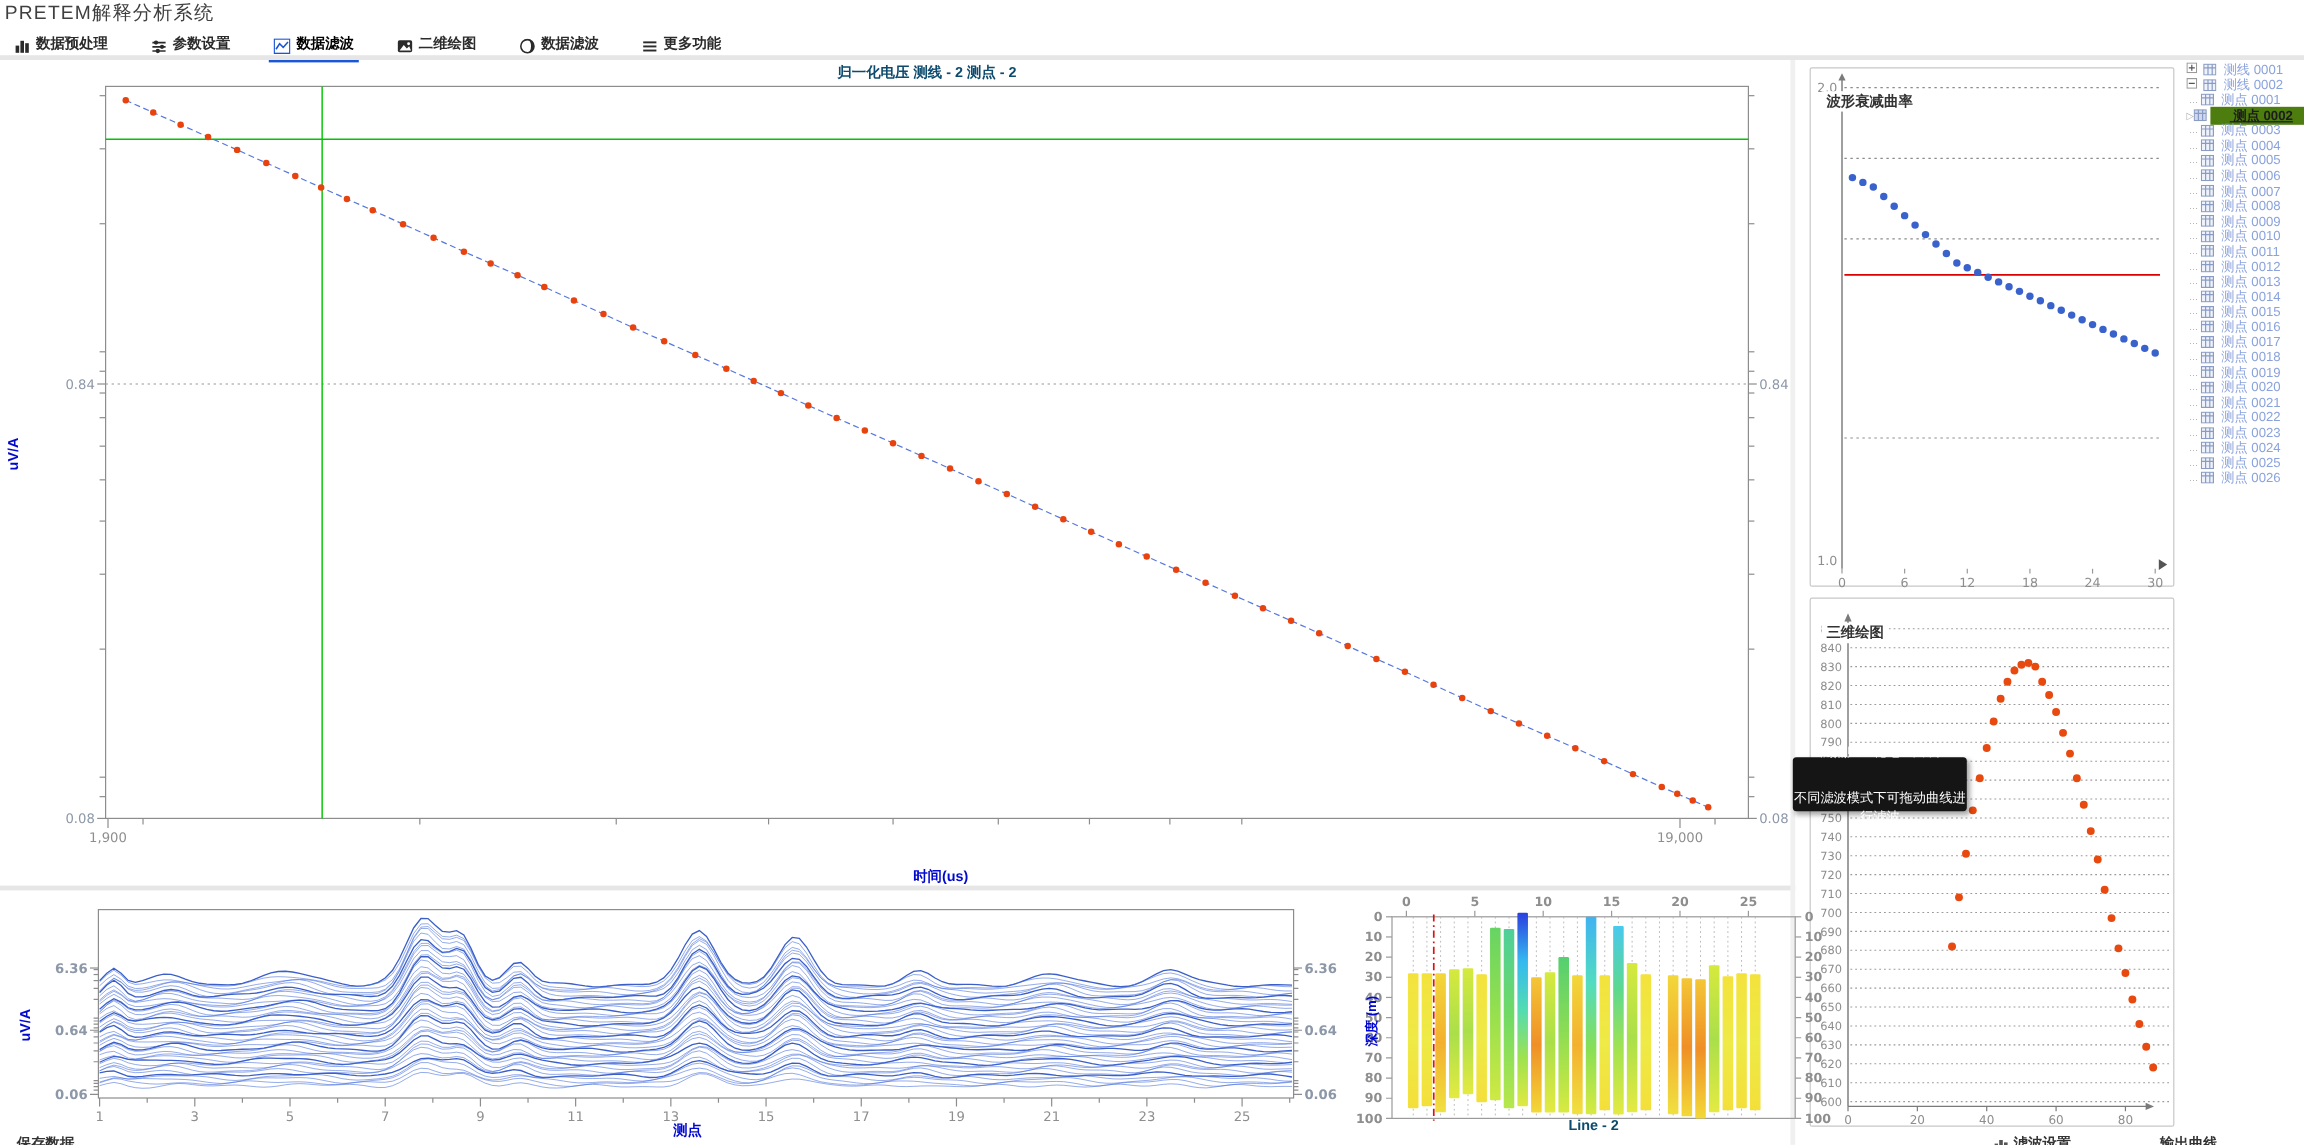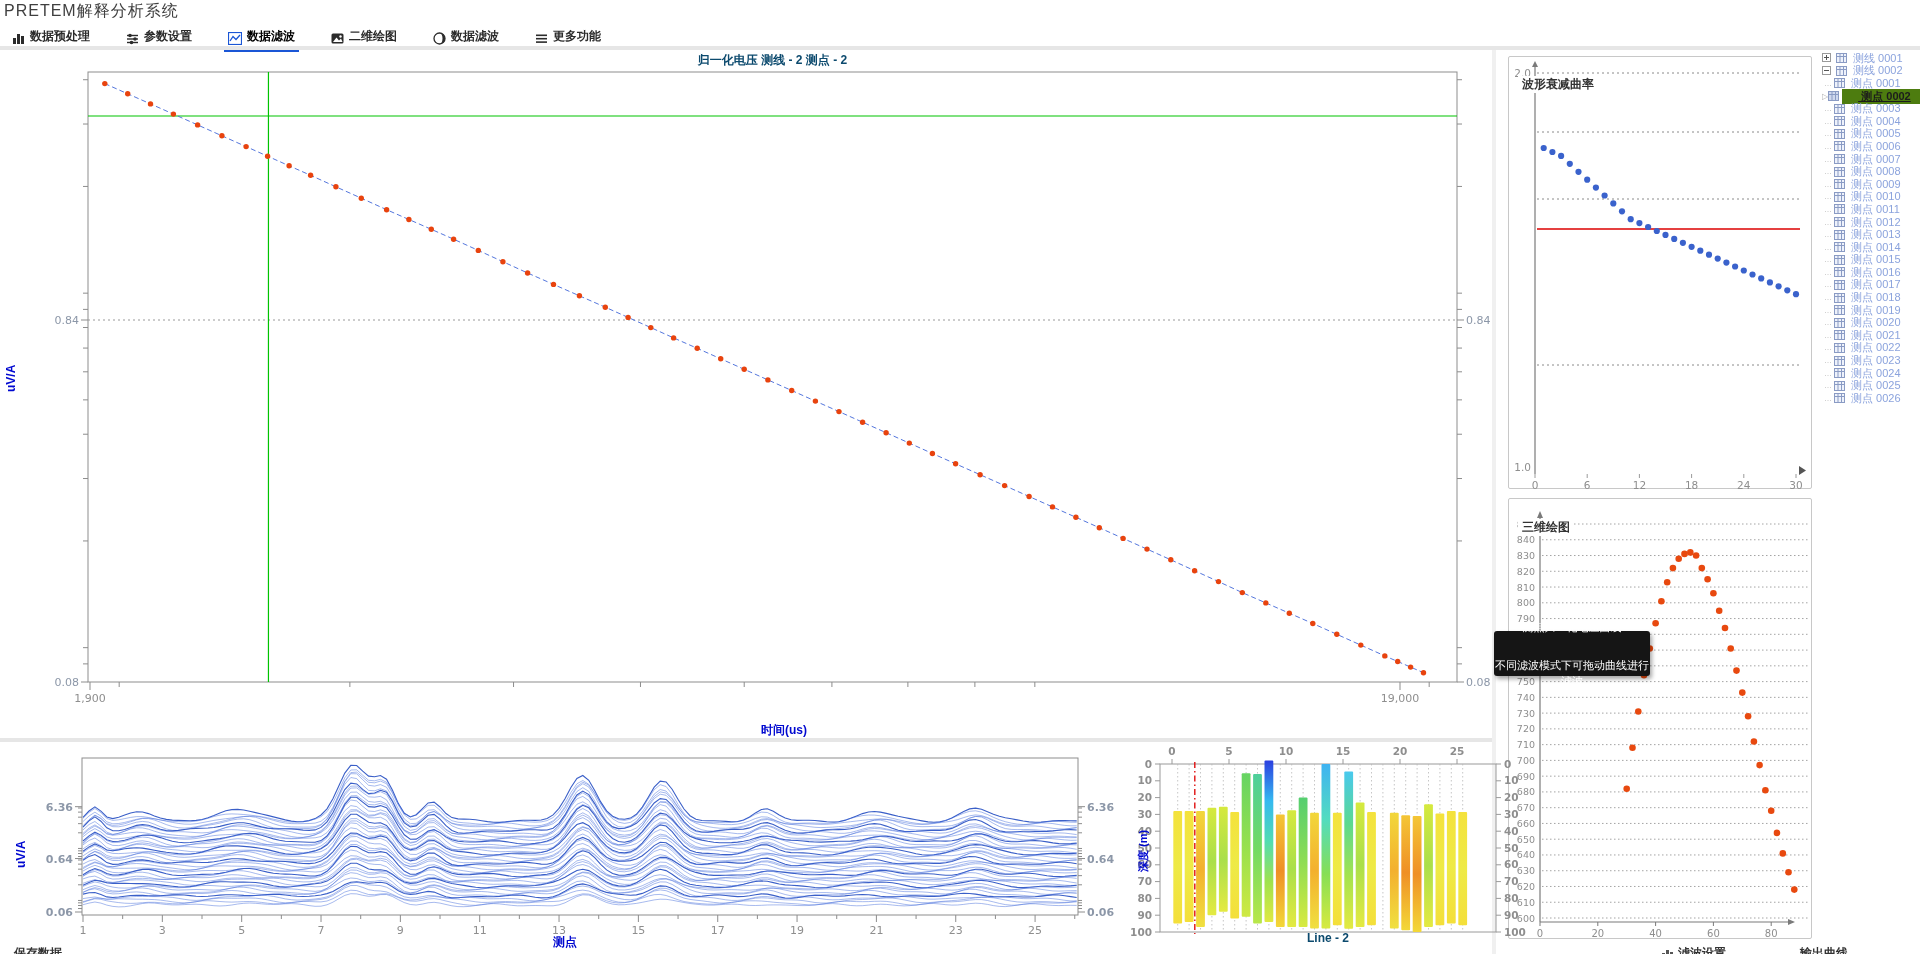--- a/index.html
+++ b/index.html
@@ -33,21 +33,21 @@
   #tree { position:absolute; left:1822px; top:52px; width:98px; }
   .tree-row { height:12.6px; display:flex; align-items:center; font-size:11px; color:#8ba3dd;
     white-space:nowrap; cursor:pointer; }
   .tree-row .twig { color:#b0b0b0; font-size:8px; width:12px; display:inline-block; text-align:center; }
   .tree-row svg { margin-right:3px; flex:none; }
   .tree-row.selected { color:#1c1c1c; font-weight:bold; }
   .tree-row.selected .lbl { background:#4d7c0f; padding:0 16px;text-decoration:underline; }
   .tree-row.line-row { color:#8ba3dd; }
 
   
-  #tooltip { position:absolute; left:1494px; top:631px; width:156px; height:45px; background:#151515;
+  #tooltip { position:absolute; left:1494px; top:631px; width:145px; height:45px; background:#151515;
     color:#fff; font-size:11px; text-align:center; border-radius:3px; z-index:20;
     box-shadow:2px 3px 4px rgba(0,0,0,0.35); display:flex; flex-direction:column; justify-content:center; line-height:16px;gap:22px; }
 
   
   .bottom-btn { position:absolute; top:945px; font-size:12px; font-weight:bold; color:#333;
     display:flex; align-items:center; gap:4px; cursor:pointer; }
 </style>
 </head>
 <body>
 
@@ -704,21 +704,21 @@
       </div>
     </nav>
   <div id="top-divider"></div>
   <div id="mid-divider"></div>
   <div id="right-divider"></div>
 
   <div class="chart-title" style="left:88px;top:52px;width:1369px;z-index:2">归一化电压 测线 - 2 测点 - 2</div>
   <div class="axis-label" style="left:744px;top:722px;width:80px;text-align:center;z-index:2">时间(us)</div>
   <div class="axis-label vert" style="left:4px;top:392px;z-index:2">uV/A</div>
 
-  <div class="axis-label" style="left:553px;top:934px;width:80px;z-index:2">测点</div>
+  <div class="axis-label" style="left:533px;top:934px;width:80px;text-align:center;z-index:2">测点</div>
   <div class="axis-label vert" style="left:14px;top:868px;z-index:2">uV/A</div>
 
   <div class="chart-title" style="left:1160px;top:931px;width:336px;z-index:2">Line - 2</div>
   <div class="axis-label vert" style="left:1136px;top:872px;font-size:11px;z-index:2">深度 (m)</div>
 
   <div class="panel" style="left:1508px;top:56px;width:304px;height:433px;z-index:0"></div>
   <div class="panel-legend" style="left:1518px;top:48px;z-index:2">波形衰减曲率</div>
   <div class="panel" style="left:1508px;top:498px;width:304px;height:441px;z-index:0"></div>
   <div class="panel-legend" style="left:1518px;top:491px;z-index:2">三维绘图</div>
 

